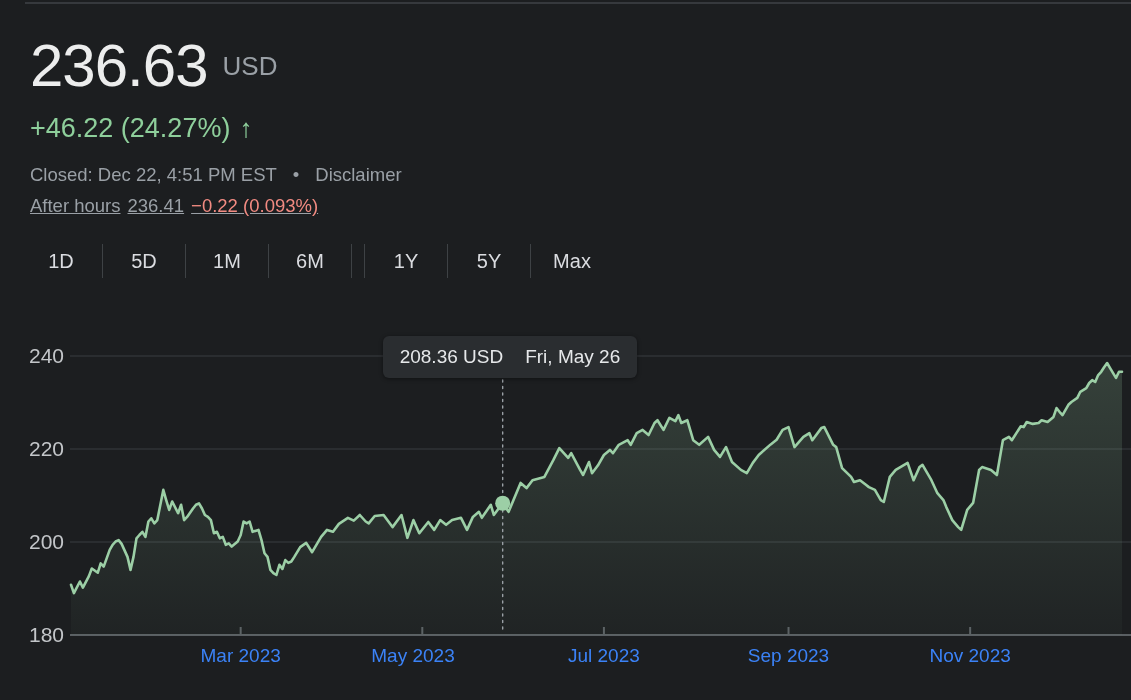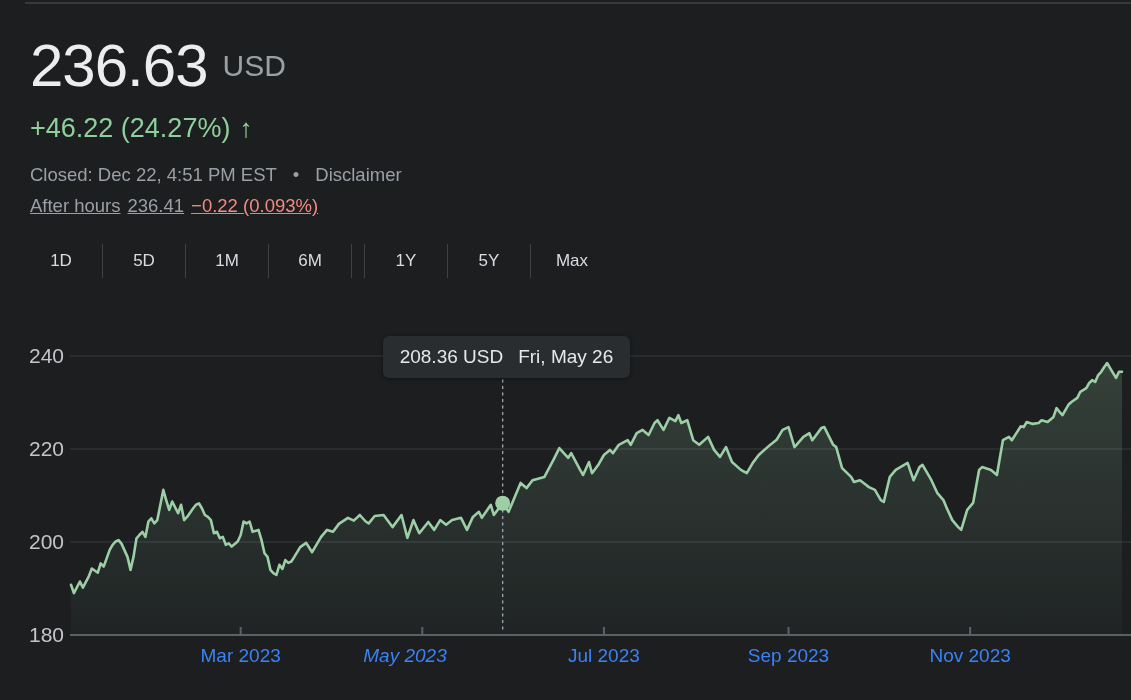--- a/index.html
+++ b/index.html
@@ -4,46 +4,46 @@
 <style>
   html,body{margin:0;padding:0;background:#1c1e20;}
   #stage{position:relative;width:1131px;height:700px;background:#1c1e20;overflow:hidden;
          font-family:"Liberation Sans",sans-serif;-webkit-font-smoothing:antialiased;}
   .top-divider{position:absolute;left:25px;right:0;top:2px;height:2px;background:#36393d;}
 
   
   .hdr{position:absolute;left:30px;top:36px;}
   .price-row{display:flex;align-items:center;gap:15px;}
   .big-price{font-size:60px;letter-spacing:-1px;color:#eceded;font-weight:400;line-height:1;}
-  .currency{font-size:30px;color:#9aa0a6;font-weight:400;}
+  .currency{font-size:26px;color:#9aa0a6;font-weight:400;}
   .change-row{margin-top:17px;font-size:27px;font-weight:500;color:#8ecf9b;display:flex;align-items:center;gap:9px;}
   .change-row .arrow{font-weight:700;font-size:26px;}
   .closed-row{margin-top:20px;font-size:18.5px;color:#9aa0a6;display:flex;align-items:center;gap:16px;}
   .closed-row .disclaimer{color:#9aa0a6;cursor:pointer;}
   .ah-row{margin-top:9px;font-size:18.5px;color:#9aa0a6;display:flex;gap:7px;text-decoration:underline;}
   .ah-neg{color:#f28b82;}
 
   
   .tabs{position:absolute;left:26px;top:237px;display:flex;align-items:center;height:48px;}
   .tab{position:relative;min-width:70px;padding:0 6px;height:48px;display:flex;align-items:center;
-       justify-content:center;font-size:17px;color:#dadce0;background:none;border:none;cursor:pointer;
+       justify-content:center;font-size:20px;color:#dadce0;background:none;border:none;cursor:pointer;
        font-family:"Liberation Sans",sans-serif;}
   .tab.selected{color:#8ab4f8;font-weight:700;}
   .tab .pill{position:absolute;left:50%;transform:translateX(-50%);bottom:3px;width:36px;height:5px;
              border-radius:3px;background:#8ab4f8;display:none;}
   .tab.selected .pill{display:block;}
   .tab-divider{width:1px;height:34px;background:#3e4245;margin:0 6px;}
 
   
   .chart{position:absolute;left:0;top:300px;width:1131px;height:400px;}
   .chart svg{position:absolute;left:0;top:0;}
   .ylab{position:absolute;left:29px;width:46px;font-size:21px;color:#c3c6c9;}
   .xlab{position:absolute;width:110px;text-align:center;font-size:19px;color:#3b82f6;}
   .tooltip{position:absolute;height:42px;background:#2a2d30;border-radius:6px;display:flex;align-items:center;
-           gap:15px;padding:0 17px;font-size:19px;color:#e6e8ea;box-shadow:0 1px 4px rgba(0,0,0,.45);
+           gap:22px;padding:0 17px;font-size:19px;color:#e6e8ea;box-shadow:0 1px 4px rgba(0,0,0,.45);
            white-space:nowrap;}
   .tooltip .tprice{font-weight:400;}
 </style>
 </head>
 <body>
 
 <div id="stage">
   <div class="top-divider"></div>
 
   <div class="hdr">
@@ -126,21 +126,21 @@
           <circle cx="502.68732394366197" cy="503.1259999999999" r="7.5" fill="#9ccfa6"></circle>
         </g>
     </svg>
 
     <div class="ylab" style="top: 44px;">240</div>
     <div class="ylab" style="top: 137px;">220</div>
     <div class="ylab" style="top: 230px;">200</div>
     <div class="ylab" style="top: 323px;">180</div>
 
     <div class="xlab" style="left: 185.67px; top: 345px;">Mar 2023</div>
-    <div class="xlab" style="left: 350px; top: 345px; font-style: italic;">May 2023</div>
+    <div class="xlab" style="left: 358px; top: 345px;">May 2023</div>
     <div class="xlab" style="left: 548.921px; top: 345px;">Jul 2023</div>
     <div class="xlab" style="left: 733.524px; top: 345px;">Sep 2023</div>
     <div class="xlab" style="left: 915.149px; top: 345px;">Nov 2023</div>
 
     <div class="tooltip" style="left: 382.687px; top: 36px;">
       <span class="tprice">208.36 USD</span>
       <span class="tdate">Fri, May 26</span>
     </div>
   </div>
 </div>

